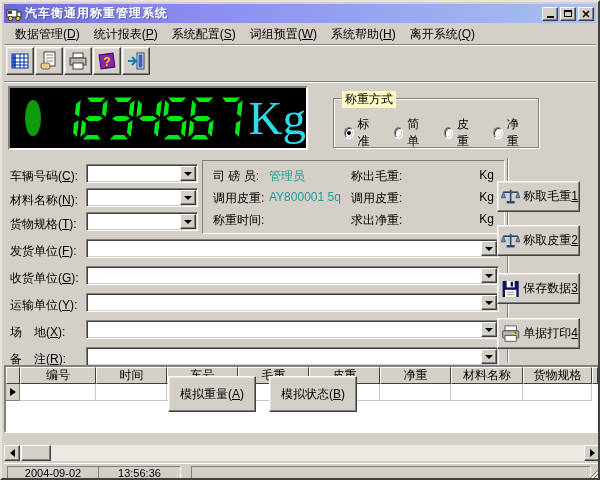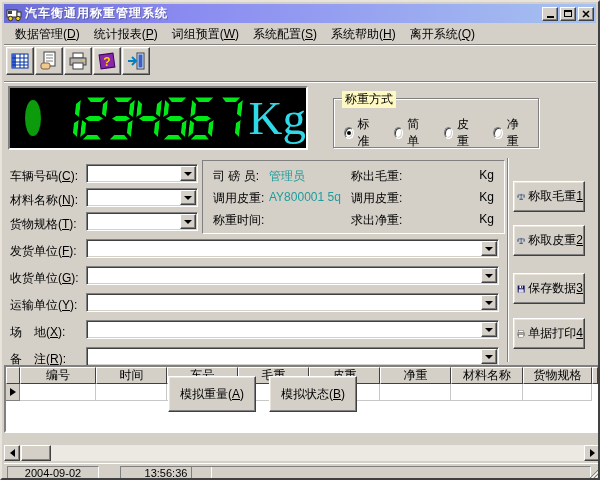--- a/index.html
+++ b/index.html
@@ -69,21 +69,21 @@
 
   .info-panel { position:absolute; left:200px; top:158px; width:303px; height:74px;
                 border:1px solid; border-color:#808080 #fff #fff #808080; }
   .ilabel { position:absolute; white-space:pre; }
   .teal { color:#1e9c9c; }
 
   .vline { position:absolute; left:505px; top:156px; width:2px; height:204px;
            border-left:1px solid #808080; border-right:1px solid #fff; }
 
   
-  .abtn { position:absolute; left:511px; width:72px; height:31px; background:#d4d0c8;
+  .abtn { position:absolute; left:495px; width:83px; height:31px; background:#d4d0c8;
           border:1px solid; border-color:#fff #404040 #404040 #fff;
           box-shadow:inset -1px -1px 0 #808080, inset 1px 1px 0 #e8e4dc;
           display:flex; align-items:center; justify-content:flex-start; gap:3px; padding:0 1px 0 3px;
           font-size:12px; white-space:nowrap; }
 
   
   .grid { position:absolute; left:2px; top:363px; width:596px; height:68px; background:#fff;
           border:2px solid; border-color:#808080 #fff #fff #808080; }
   .ghead { position:absolute; top:0; height:17px; background:#d4d0c8; border:1px solid;
            border-color:#fff #404040 #404040 #fff; display:flex; align-items:center; justify-content:center;
@@ -143,22 +143,22 @@
           <line x1="1" y1="1" x2="7" y2="7" stroke="#000" stroke-width="1.6"></line>
           <line x1="7" y1="1" x2="1" y2="7" stroke="#000" stroke-width="1.6"></line>
         </svg>
       </button>
     </span>
   </div>
 
   <div class="menubar">
     <span class="menu-item">数据管理(<u>D</u>)</span>
     <span class="menu-item">统计报表(<u>P</u>)</span>
+    <span class="menu-item">系统配置(<u>S</u>)</span>
     <span class="menu-item">词组预置(<u>W</u>)</span>
-    <span class="menu-item">系统配置(<u>S</u>)</span>
     <span class="menu-item">系统帮助(<u>H</u>)</span>
     <span class="menu-item">离开系统(<u>Q</u>)</span>
   </div>
   <div class="hr3d" style="top:42px"></div>
 
   <div class="toolbar">
     <button class="toolbtn">
       <svg width="20" height="20" viewBox="0 0 20 20">
         <rect x="2" y="3" width="16" height="14" fill="#fff" stroke="#0030a0"></rect>
         <rect x="2" y="3" width="4" height="14" fill="#3a5fd0"></rect>
@@ -423,21 +423,21 @@
         <span class="tri-l"></span>
       </div>
     <div class="thumb"></div>
     <div class="sbtn" style="right:0">
         <span class="tri-r"></span>
       </div>
   </div>
 
   <div class="statusbar">
     <div class="spanel" style="left:3px;width:92px">2004-09-02</div>
-    <div class="spanel" style="left:116px;width:92px">13:56:36</div>
+    <div class="spanel" style="left:94px;width:83px">13:56:36</div>
     <div class="spanel" style="left:187px;width:400px"></div>
     <svg class="abs" style="right:1px;top:4px" width="12" height="12">
       <line x1="11" y1="2" x2="2" y2="11" stroke="#808080"></line>
         <line x1="12" y1="3" x2="3" y2="12" stroke="#fff"></line>
       <line x1="11" y1="6" x2="6" y2="11" stroke="#808080"></line>
         <line x1="12" y1="7" x2="7" y2="12" stroke="#fff"></line>
       <line x1="11" y1="10" x2="10" y2="11" stroke="#808080"></line>
         <line x1="12" y1="11" x2="11" y2="12" stroke="#fff"></line>
     </svg>
   </div>

